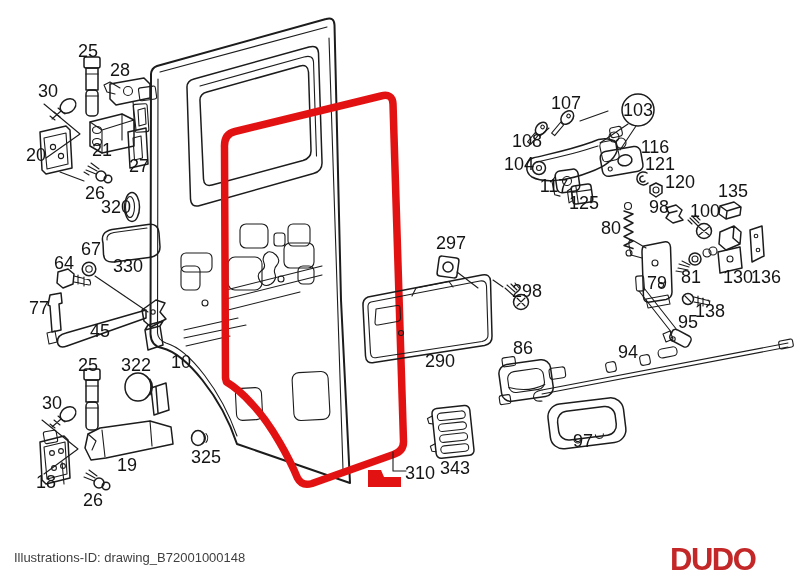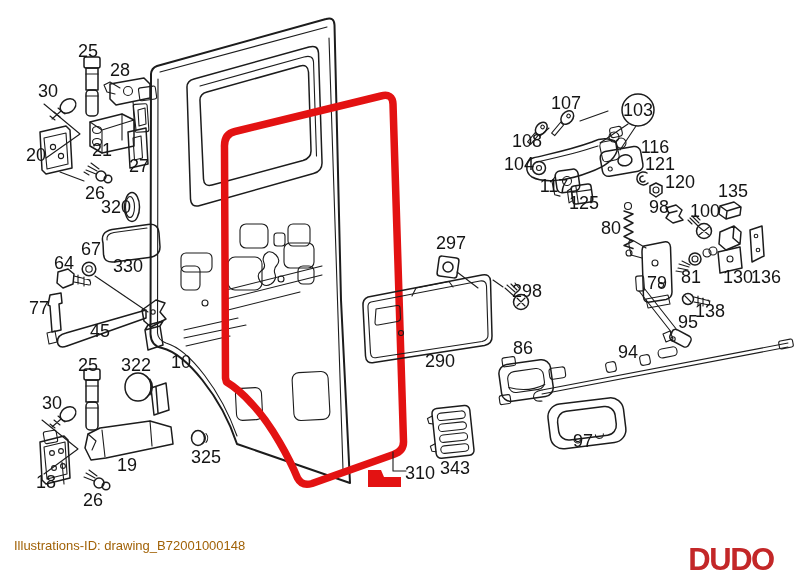--- a/index.html
+++ b/index.html
@@ -4,24 +4,24 @@
 <style>
   html,body{margin:0;padding:0;background:#ffffff;}
   #stage{position:relative;width:800px;height:578px;background:#ffffff;overflow:hidden;
          font-family:"Liberation Sans",sans-serif;}
   #art{position:absolute;left:0;top:0;}
   .ln{fill:none;stroke:#1c1c1c;stroke-width:1.5;stroke-linecap:round;stroke-linejoin:round;}
   .thin{stroke-width:1.1;}
   .thick{stroke-width:2;}
   .lbl{font:18px "Liberation Sans",sans-serif;fill:#141414;text-anchor:middle;}
   .seal{fill:none;stroke-width:7.5;stroke-linejoin:round;stroke-linecap:round;}
-  #footer{position:absolute;left:14px;top:538px;display:flex;gap:10px;align-items:baseline;
-          font-size:13px;color:#a16207;white-space:nowrap;}
+  #footer{position:absolute;left:14px;top:550px;display:flex;gap:10px;align-items:baseline;
+          font-size:13px;color:#404040;white-space:nowrap;}
   #footer .bold{font-weight:bold;font-size:13.5px;}
-  #logo{position:absolute;right:8px;bottom:5px;width:122px;text-align:center;
+  #logo{position:absolute;right:8px;bottom:5px;width:122px;text-align:left;
         font-weight:bold;letter-spacing:-1.5px;line-height:0.83;font-size:31px;}
 </style>
 </head>
 <body>
 
 <div id="stage">
 
 <svg id="art" width="800" height="578" viewBox="0 0 800 578">
 
   <g>

